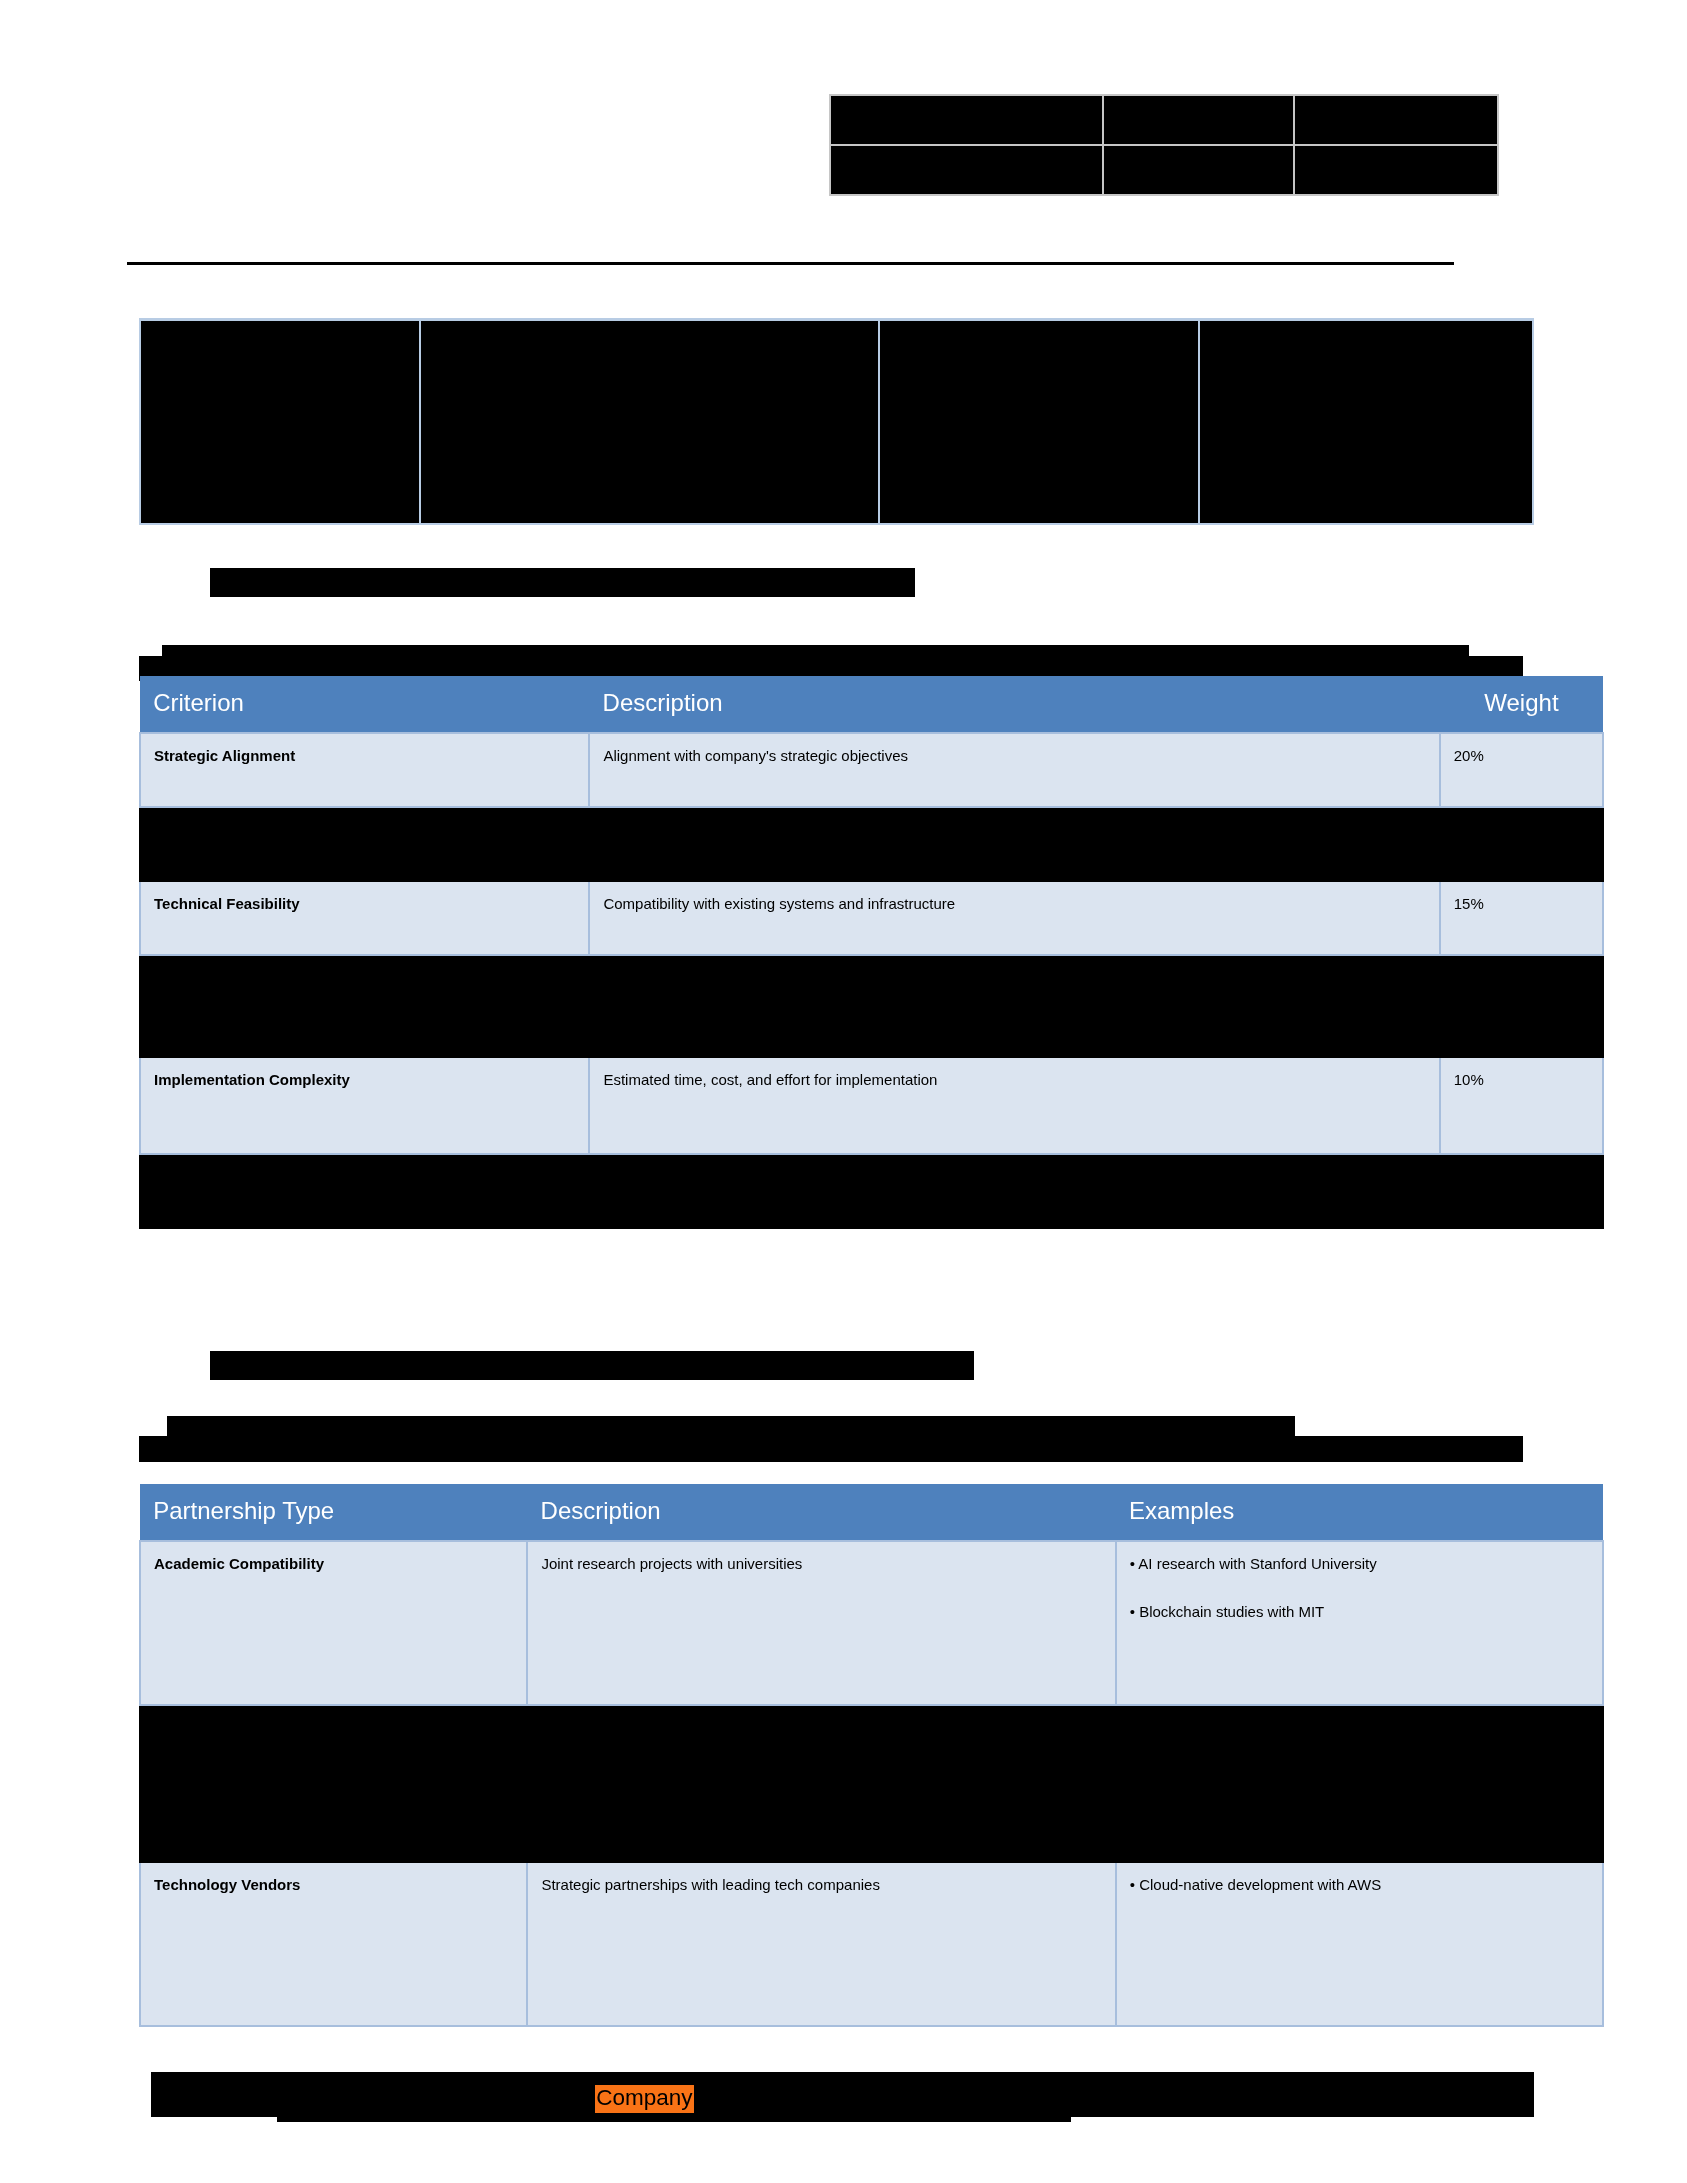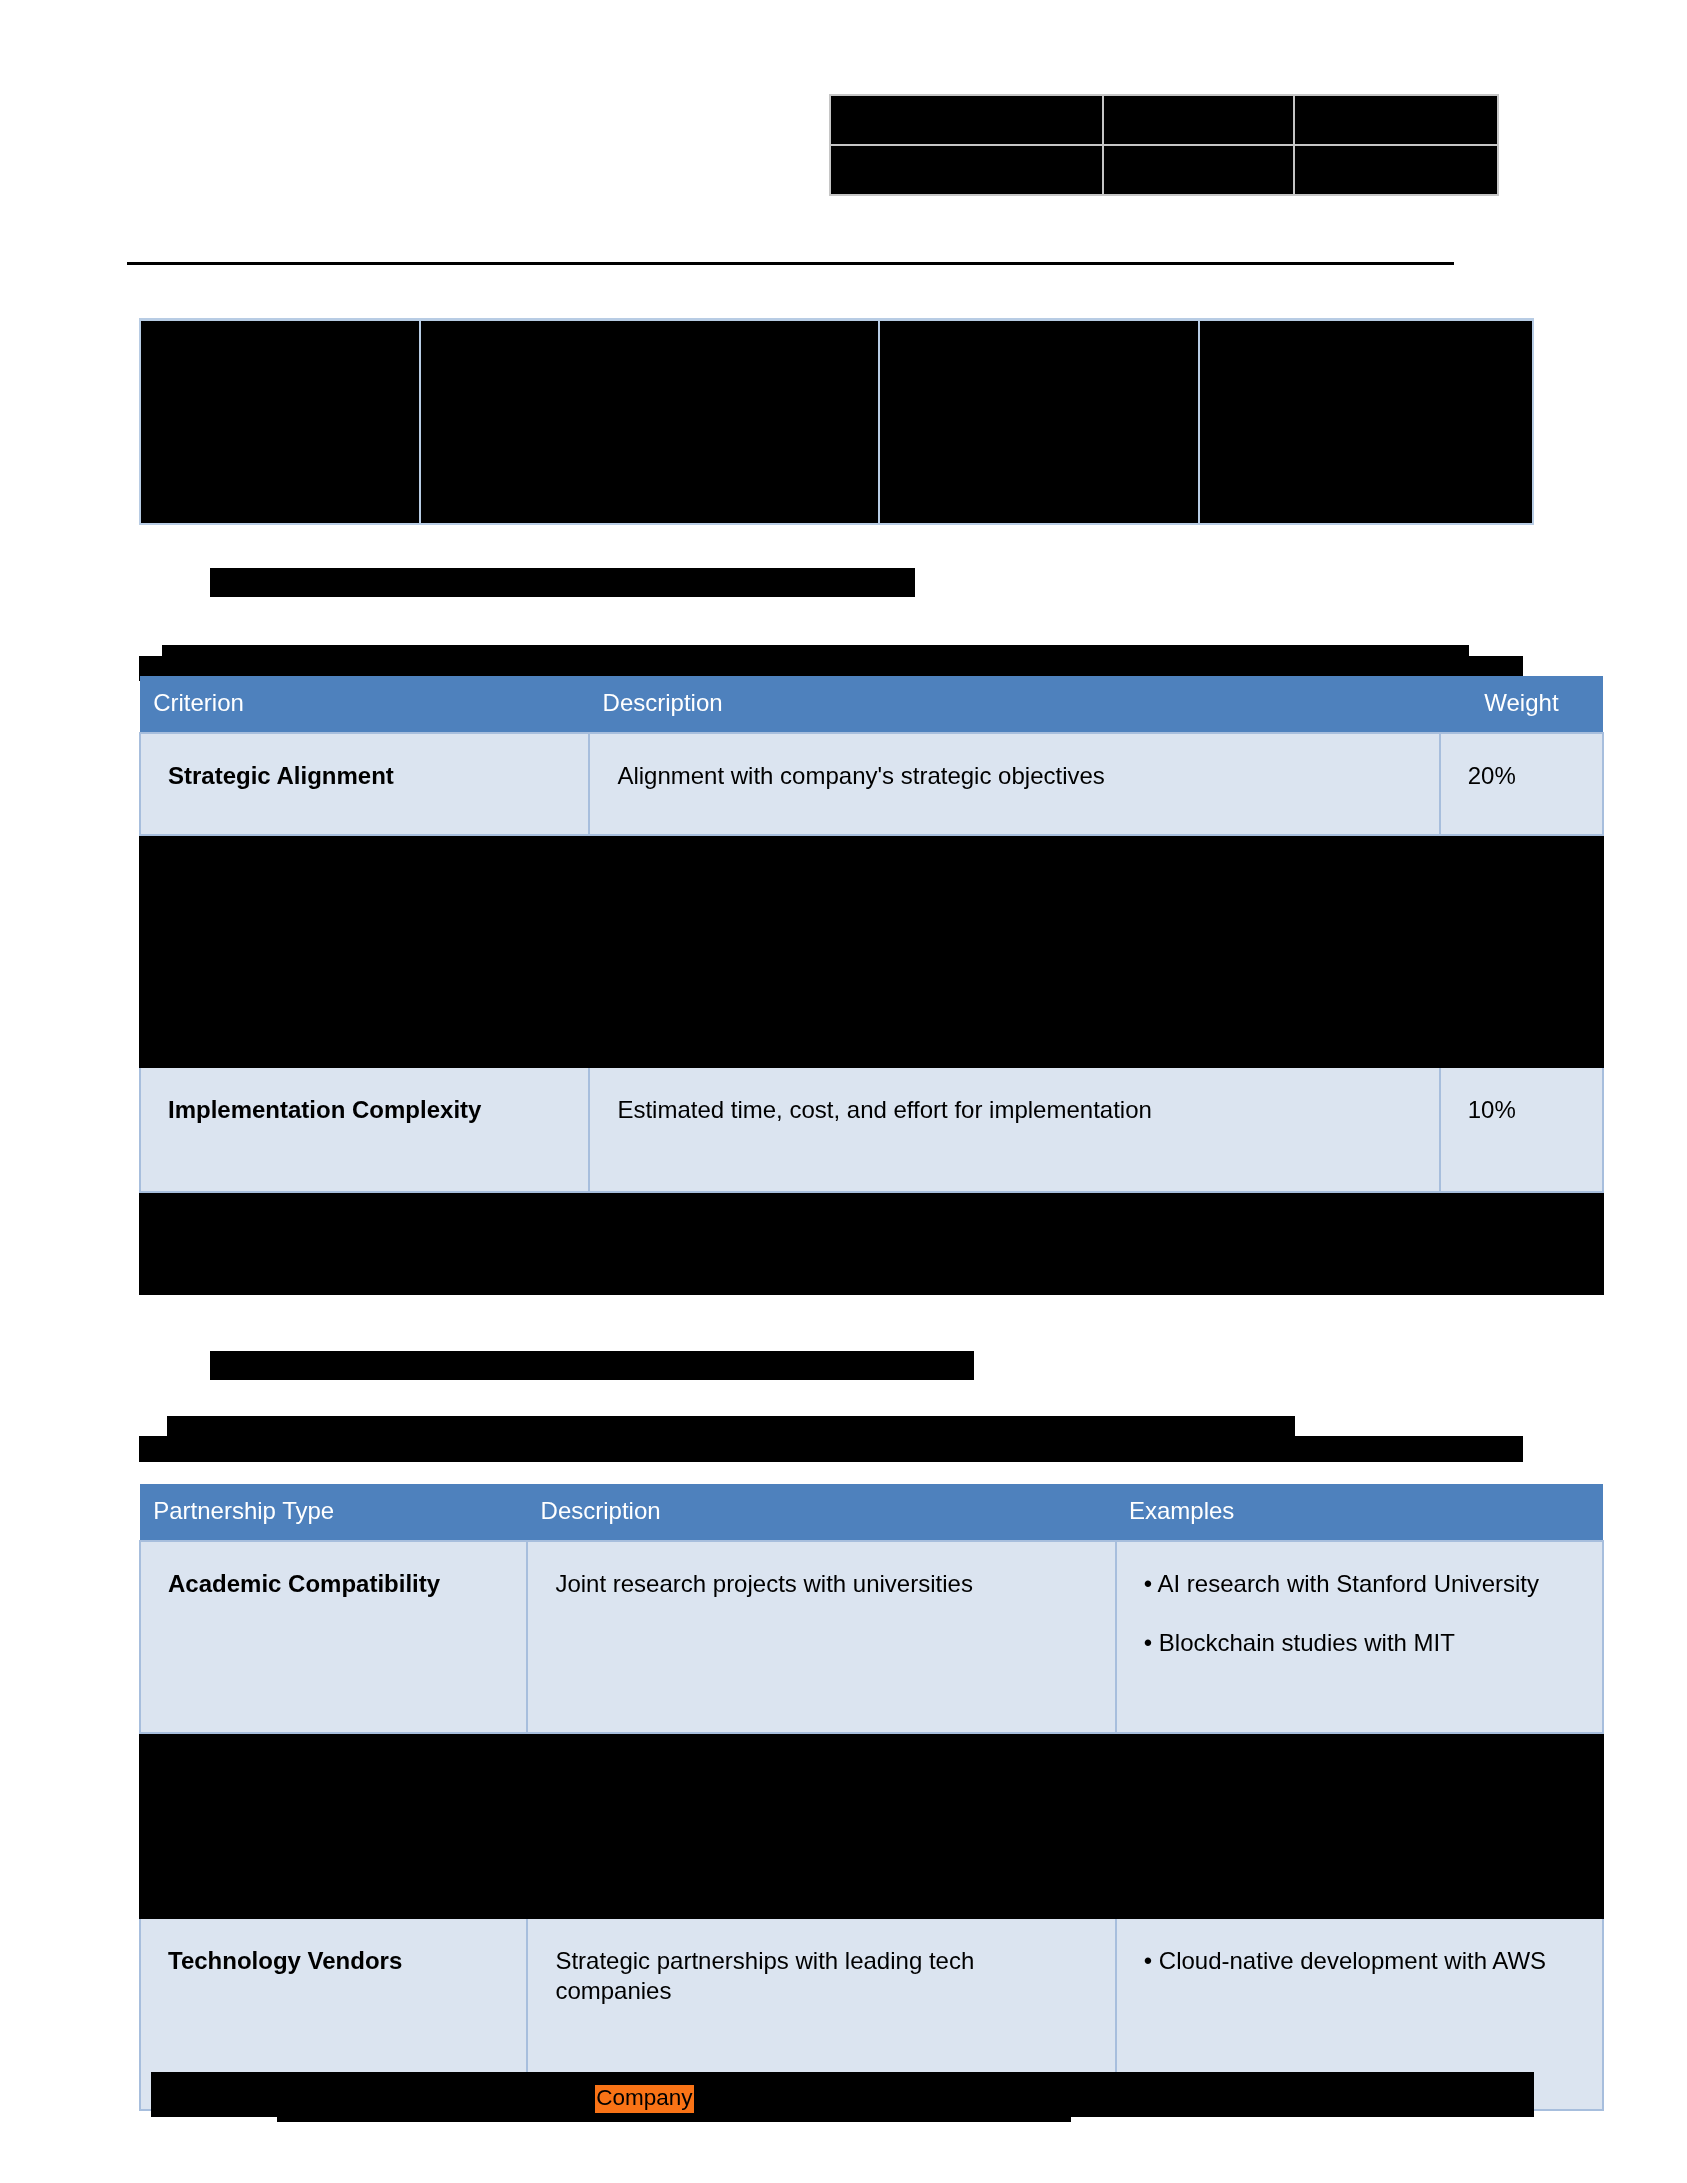--- a/index.html
+++ b/index.html
@@ -138,22 +138,22 @@
     font-size: 24px;
     font-weight: normal;
     text-align: left;
     padding: 13.2px 13.2px 14.6px 13.2px;
     border: none;
     vertical-align: middle;
   }
   .dtable td {
     background: #dbe4f0;
     color: #000000;
-    font-size: 24px;
-    padding: 27px;
+    font-size: 15px;
+    padding: 13px;
     border: 2px solid #a7bedd;
     vertical-align: top;
     line-height: 1.25;
   }
   .dtable td.key {
     font-weight: bold;
   }
   .dtable tr.redacted td {
     background: #000000;
     border-left-color: #000000;
@@ -260,20 +260,25 @@
     <tbody>
       <tr class="rowfill-3">
         <td class="k key">Strategic Alignment</td>
         <td class="d">Alignment with company's strategic objectives</td>
         <td class="w">20%</td>
       </tr>
       <tr class="redacted rowfill-3">
         <td class="k"></td>
         <td class="d"></td>
         <td class="w"></td>
+      </tr>
+      <tr class="rowfill-3">
+        <td class="k key">Technical Feasibility</td>
+        <td class="d">Compatibility with existing systems and infrastructure</td>
+        <td class="w">15%</td>
       </tr>
       <tr class="redacted rowfill-1">
         <td class="k"></td>
         <td class="d"></td>
         <td class="w"></td>
       </tr>
       <tr class="rowfill-2">
         <td class="k key">Implementation Complexity</td>
         <td class="d">Estimated time, cost, and effort for implementation</td>
         <td class="w">10%</td>

